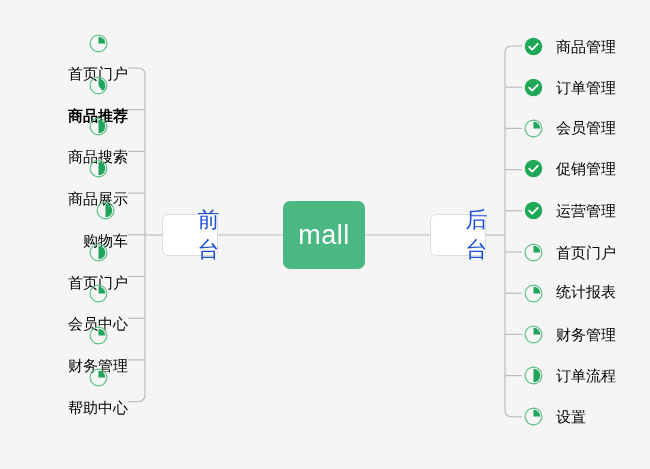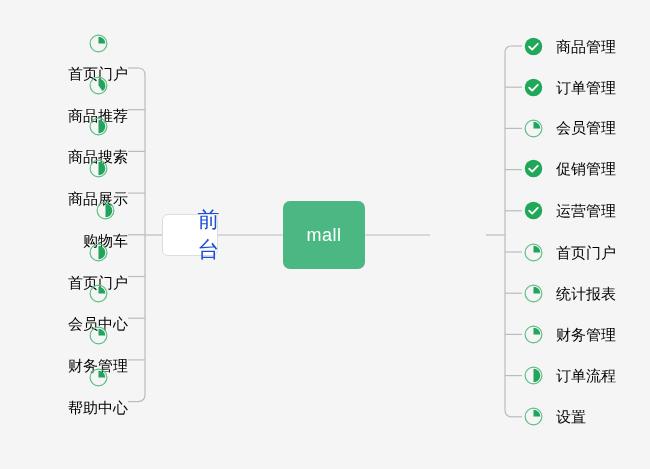--- a/index.html
+++ b/index.html
@@ -40,21 +40,21 @@
     left: 283px;
     top: 201px;
     width: 82px;
     height: 68px;
     background: #4bb883;
     border-radius: 7px;
     display: flex;
     align-items: center;
     justify-content: center;
     color: #ffffff;
-    font-size: 18px;
+    font-size: 27px;
     letter-spacing: 0.5px;
     box-sizing: border-box;
   }
 
   
   .branch-node {
     position: absolute;
     width: 56px;
     height: 42px;
     background: #ffffff;
@@ -139,30 +139,31 @@
       <path d="M 505 334.40000000000003 L 522 334.40000000000003" class="conn"></path>
       <path d="M 505 375.6 L 522 375.6" class="conn"></path>
       <path d="M 512 416.8 L 522 416.8" class="conn"></path>
       <path d="M 505 235 L 486 235" class="conn"></path>
     </svg>
 
   <div class="root-node">mall</div>
 
   <div class="branch-node branch-left">前台</div>
 
+  <div class="branch-node branch-right">后台</div>
 
   <div id="leaves">
       <div class="leaf leaf-left" style="top: 55px;">
         <svg viewBox="0 0 24 24" class="status-icon">
           <circle cx="12" cy="12" r="10.6" fill="none" stroke="#5bbf84" stroke-width="1.5"></circle>
           <path d="M12 12 L12 3.4000000000000004 A 8.6 8.6 0 0 1 20.6 12 Z" fill="#21a45b"></path>
         </svg>
         <span class="leaf-label">首页门户</span>
       </div>
-      <div class="leaf leaf-left" style="top: 96.7px;">
+      <div class="leaf leaf-left" style="top: 96.7px; font-weight: bold;">
         <svg viewBox="0 0 24 24" class="status-icon">
           <circle cx="12" cy="12" r="10.6" fill="none" stroke="#5bbf84" stroke-width="1.5"></circle>
           <path d="M12 12 L12 3.4000000000000004 A 8.6 8.6 0 0 1 17.05495316971527 18.95754615162455 Z" fill="#21a45b"></path>
         </svg>
         <span class="leaf-label">商品推荐</span>
       </div>
       <div class="leaf leaf-left" style="top: 138.4px;">
         <svg viewBox="0 0 24 24" class="status-icon">
           <circle cx="12" cy="12" r="10.6" fill="none" stroke="#5bbf84" stroke-width="1.5"></circle>
           <path d="M12 12 L12 3.4000000000000004 A 8.6 8.6 0 0 1 12 20.6 Z" fill="#21a45b"></path>
@@ -246,21 +247,21 @@
         </svg>
         <span class="leaf-label">运营管理</span>
       </div>
       <div class="leaf leaf-right" style="top: 239px;">
         <svg viewBox="0 0 24 24" class="status-icon">
           <circle cx="12" cy="12" r="10.6" fill="none" stroke="#5bbf84" stroke-width="1.5"></circle>
           <path d="M12 12 L12 3.4000000000000004 A 8.6 8.6 0 0 1 20.6 12 Z" fill="#21a45b"></path>
         </svg>
         <span class="leaf-label">首页门户</span>
       </div>
-      <div class="leaf leaf-right" style="top: 280.2px;">
+      <div class="leaf leaf-right" style="top: 280.2px; font-family: Liberation Mono, monospace;">
         <svg viewBox="0 0 24 24" class="status-icon">
           <circle cx="12" cy="12" r="10.6" fill="none" stroke="#5bbf84" stroke-width="1.5"></circle>
           <path d="M12 12 L12 3.4000000000000004 A 8.6 8.6 0 0 1 20.6 12 Z" fill="#21a45b"></path>
         </svg>
         <span class="leaf-label">统计报表</span>
       </div>
       <div class="leaf leaf-right" style="top: 321.4px;">
         <svg viewBox="0 0 24 24" class="status-icon">
           <circle cx="12" cy="12" r="10.6" fill="none" stroke="#5bbf84" stroke-width="1.5"></circle>
           <path d="M12 12 L12 3.4000000000000004 A 8.6 8.6 0 0 1 20.6 12 Z" fill="#21a45b"></path>

